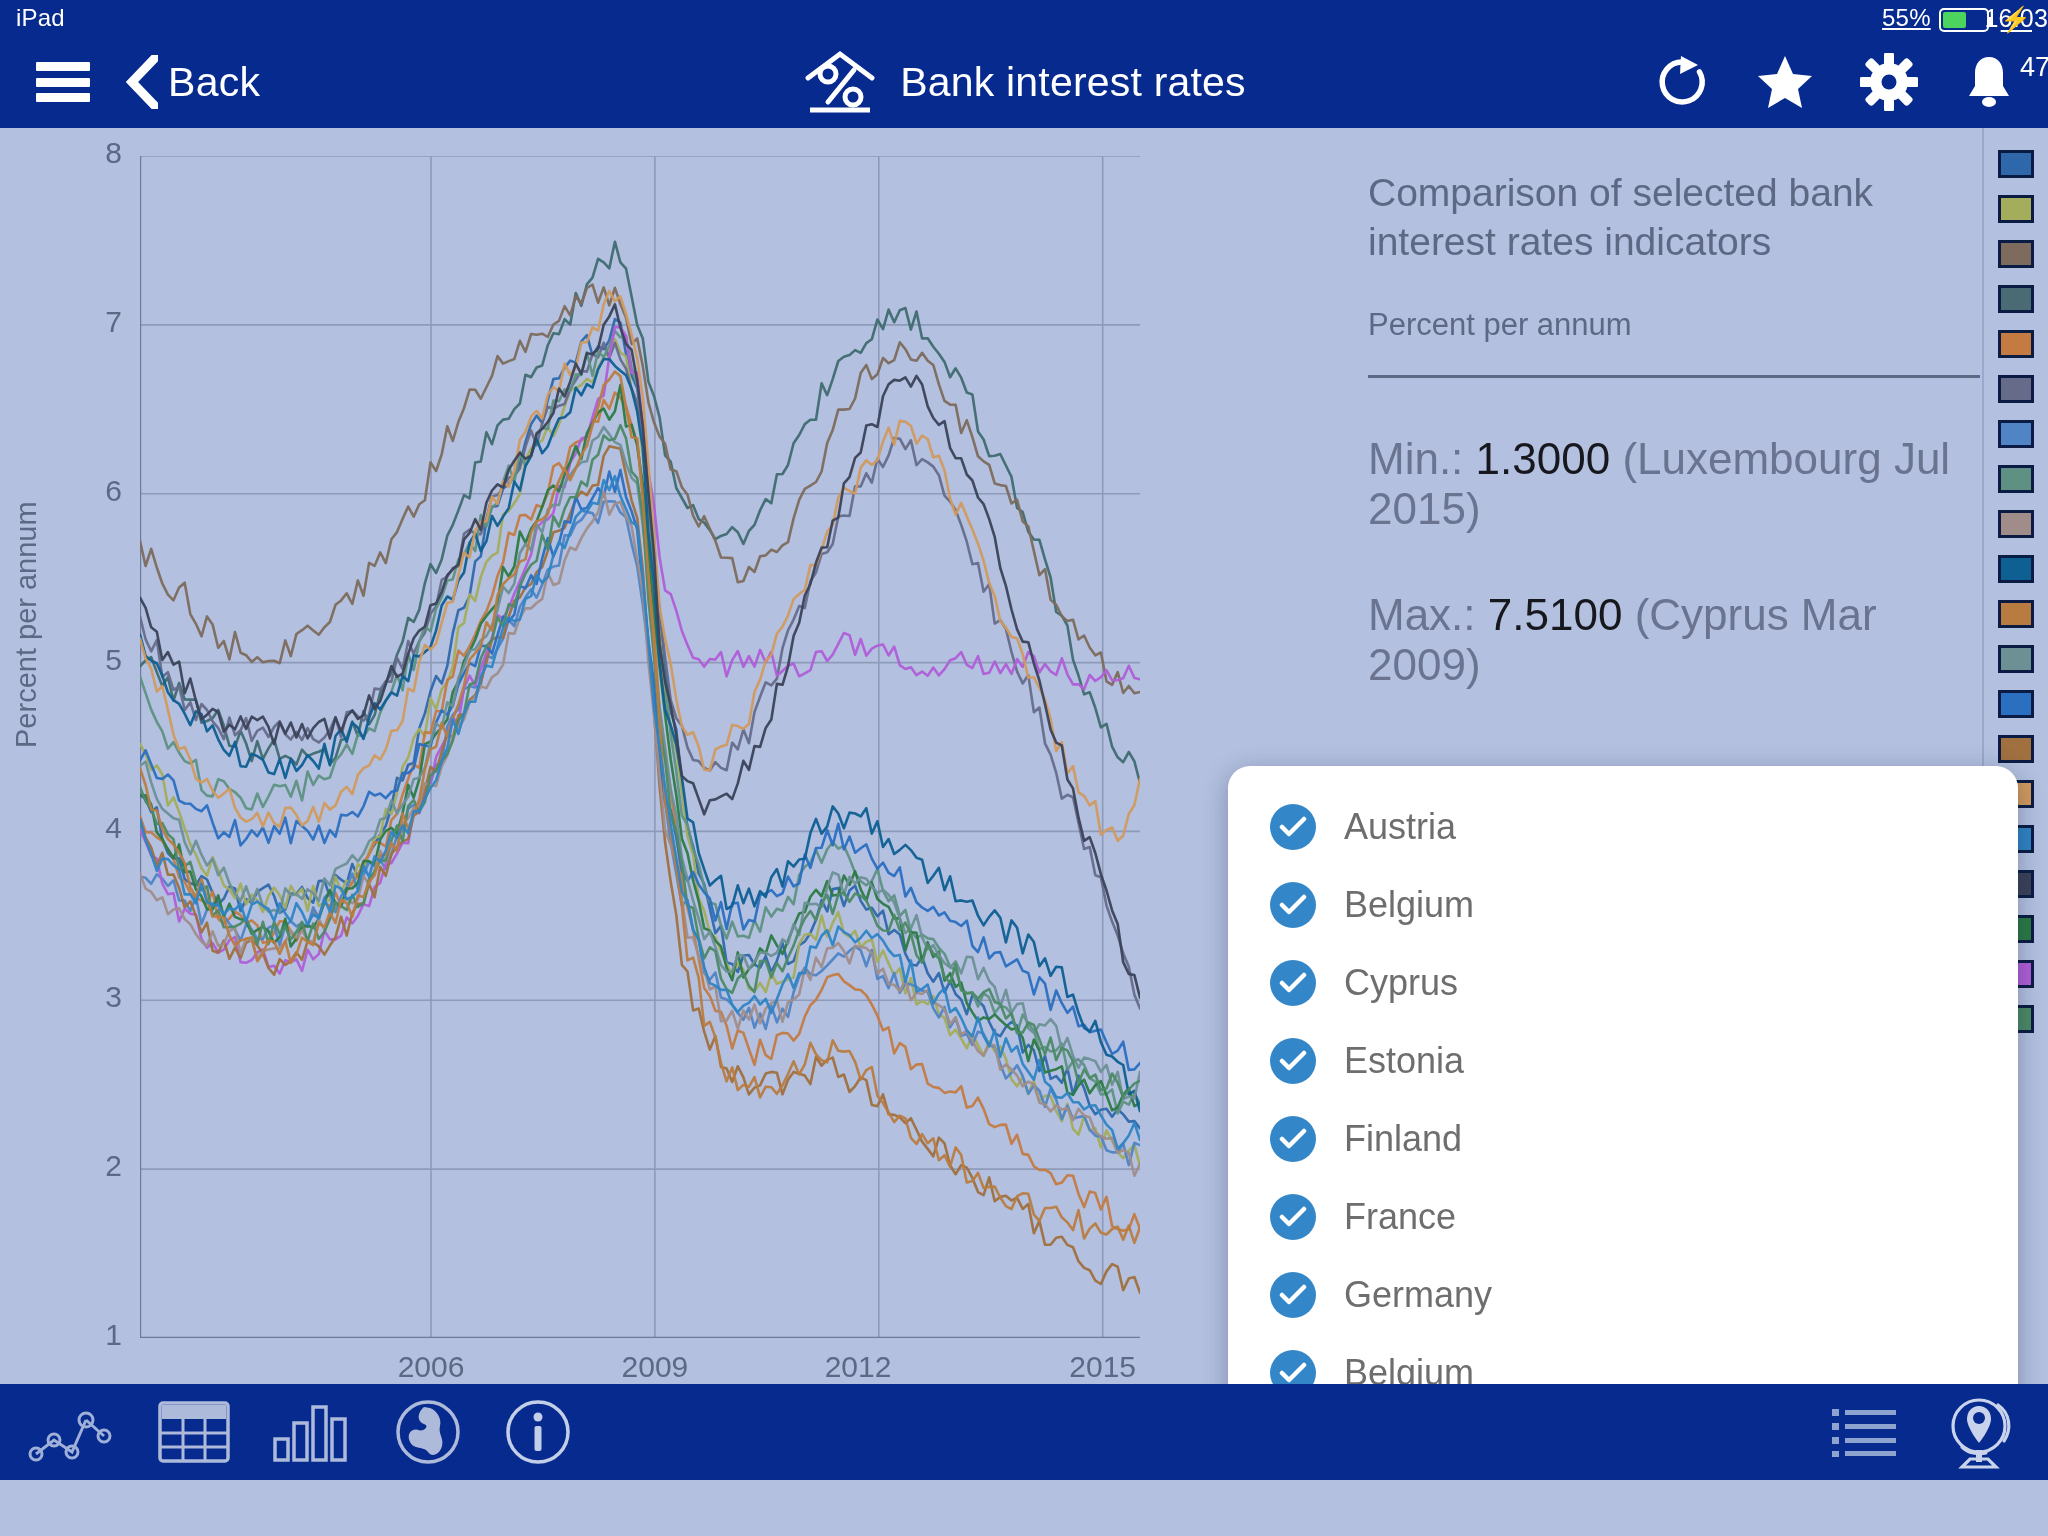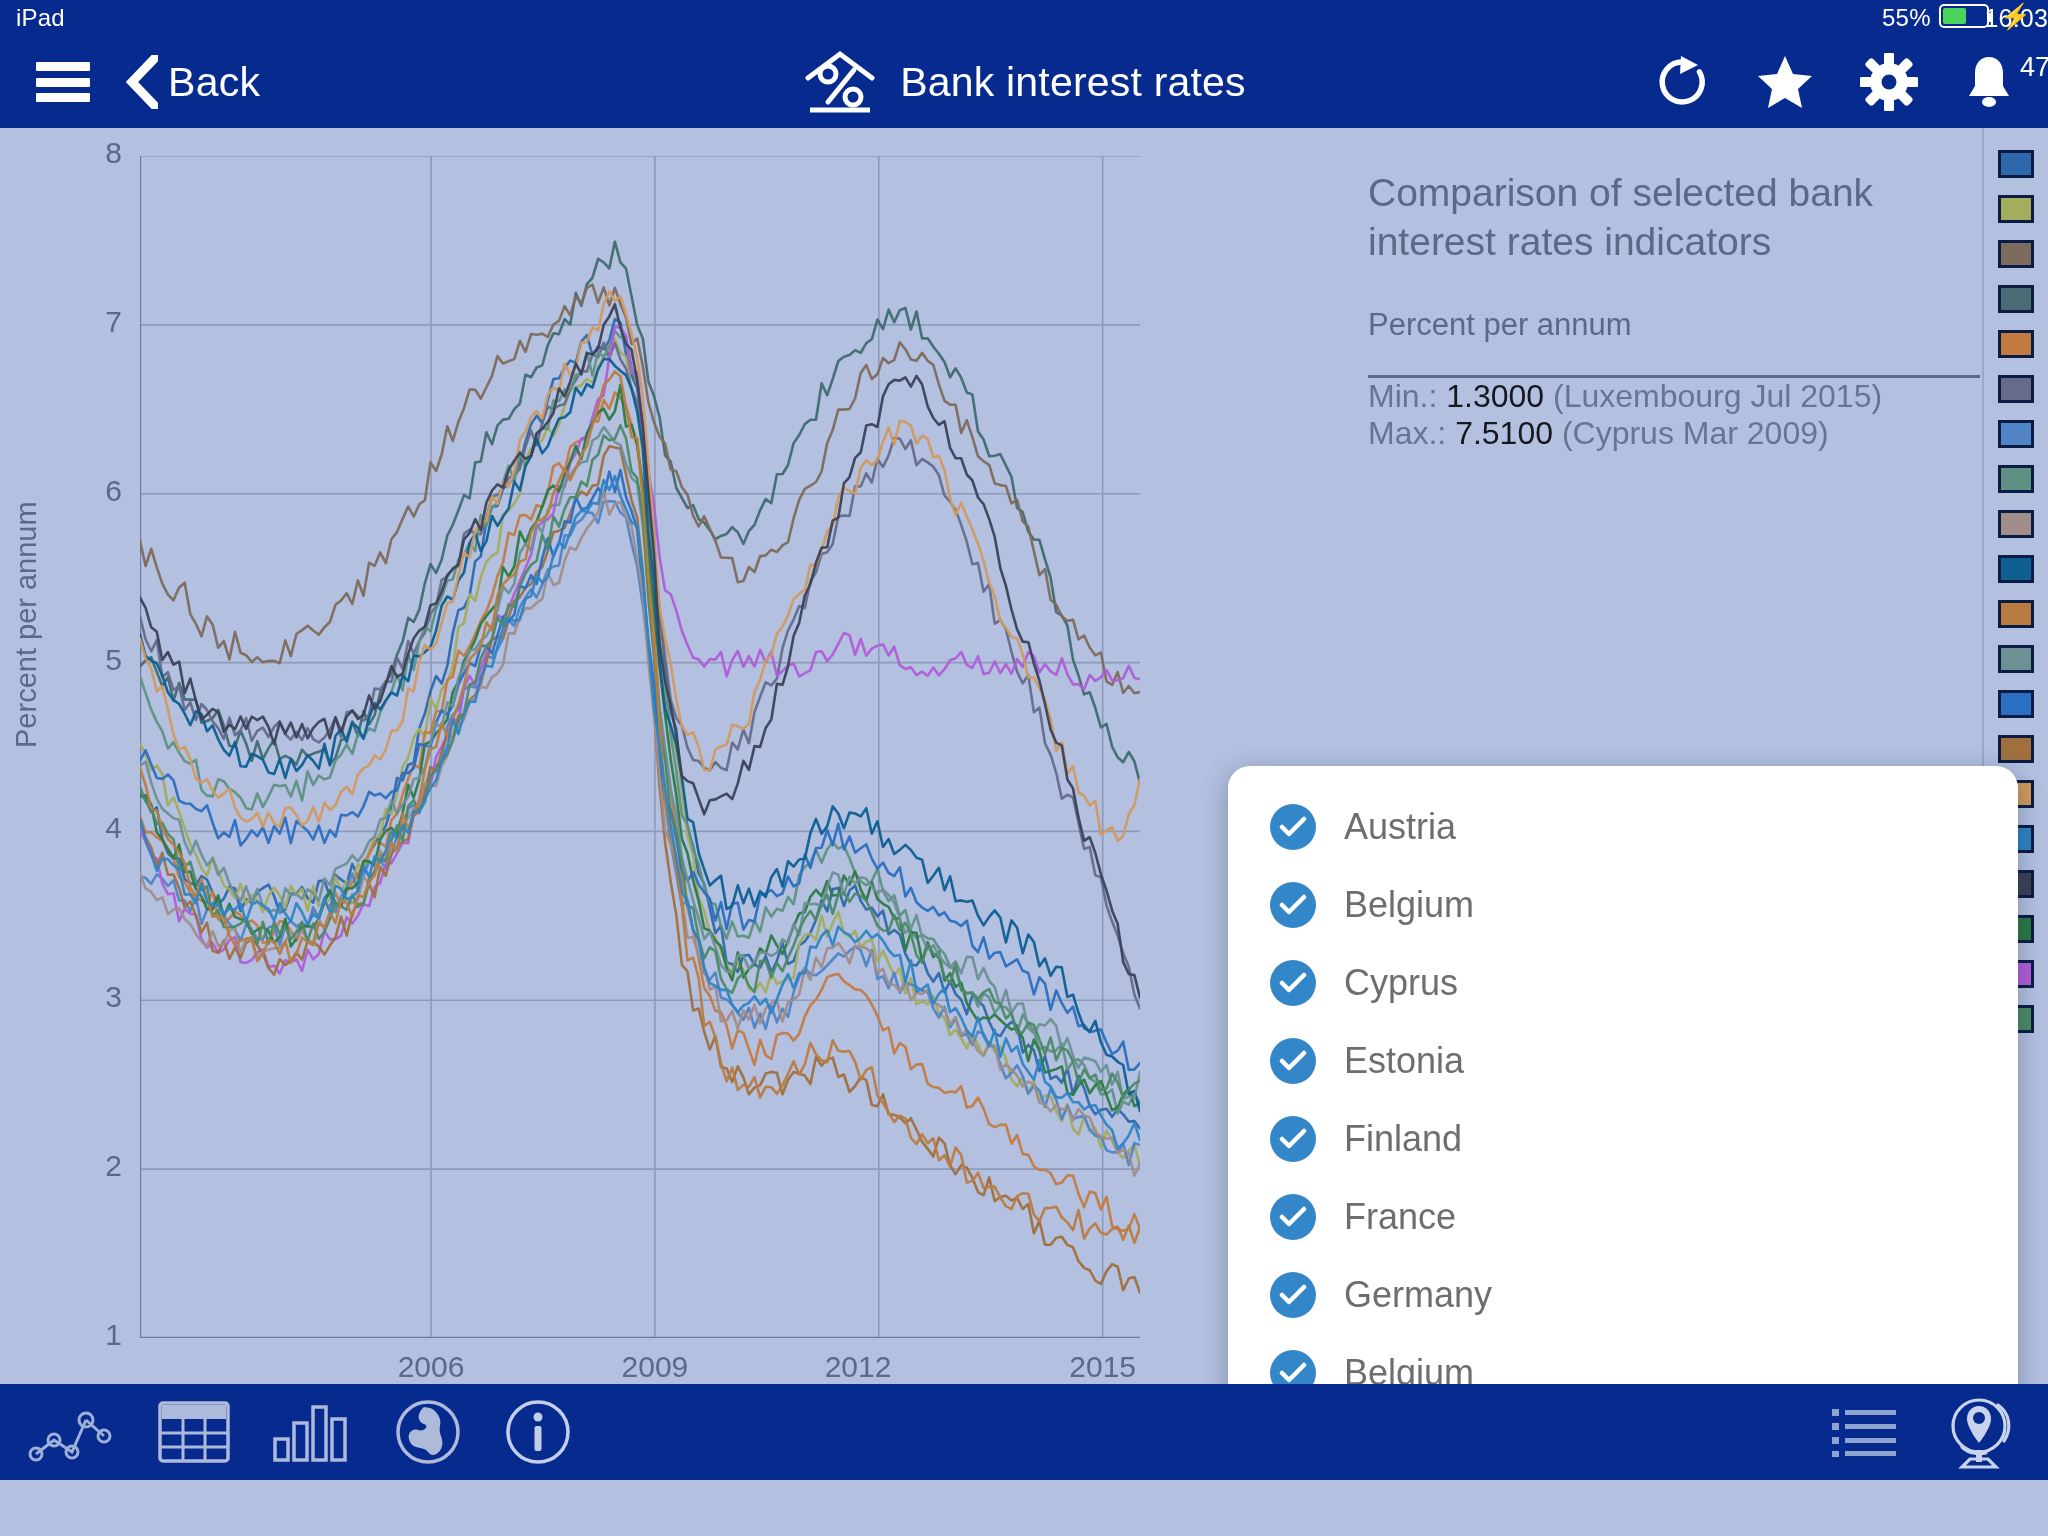--- a/index.html
+++ b/index.html
@@ -14,21 +14,21 @@
 
   
   .statusbar {
     position: absolute; top: 0; left: 0; width: 2048px; height: 36px;
     background: #062a8e; color: #fff;
     display: flex; align-items: center; justify-content: space-between;
     padding: 0 16px; font-size: 24px; letter-spacing: .2px;
   }
   .sb-left { display:flex; align-items:center; gap:8px; }
   .sb-center { position:absolute; left:0; right:0; text-align:right; font-size:25px; font-weight:400; pointer-events:none;}
-  .sb-right { display:flex; align-items:flex-start; gap:8px; z-index:2;}
+  .sb-right { display:flex; align-items:flex-end; gap:8px; z-index:2;text-decoration:underline;}
   .battery-shell {
     width: 50px; height: 24px; border: 2.5px solid #fff; border-radius: 5px;
     position: relative; display:flex; align-items:center; padding:2px;
   }
   .battery-shell::after {
     content:""; position:absolute; right:-6px; top:7px; width:4px; height:9px;
     background:#fff; border-radius:0 2px 2px 0;
   }
   .battery-fill { height: 100%; background:#4cd45e; border-radius:2px; }
   .bolt { font-size: 25px; line-height: 1; margin-left:4px; }
@@ -100,21 +100,21 @@
   .knob.left { left:26px; }
   .knob.right { left:1034px; }
   .slider-labels { position:absolute; left:0; top:78px; width:1100px; height:44px; }
   .slider-labels span { position:absolute; font-size:31px; color:#5d6884; }
 
   
   .info-panel { position:absolute; left:1360px; top:0; width:620px; padding:41px 0 0 8px; }
   .info-title { font-size:39px; line-height:1.25; color:#5d6884; font-weight:400; }
   .info-sub { font-size:31px; color:#5d6884; margin-top:40px; }
   .info-rule { height:3px; background:#5d6884; margin-top:32px; width:612px; }
-  .info-row { font-size:32px; color:#6a7490; }
+  .info-row { font-size:44px; color:#6a7490; margin-top:56px; }
   .info-row b { color:#16181d; font-weight:400; }
 
   
   .swatch-rail {
     position:absolute; right:0; top:0; width:66px; height:1312px;
     background:#b3c0e0; border-left:2px solid #9aa8cd;
     display:flex; flex-direction:column; align-items:center; padding-top:22px; gap:17px;
   }
   .swatch { width:36px; height:28px; border:3px solid #0b1c44; flex:0 0 auto; }
 

